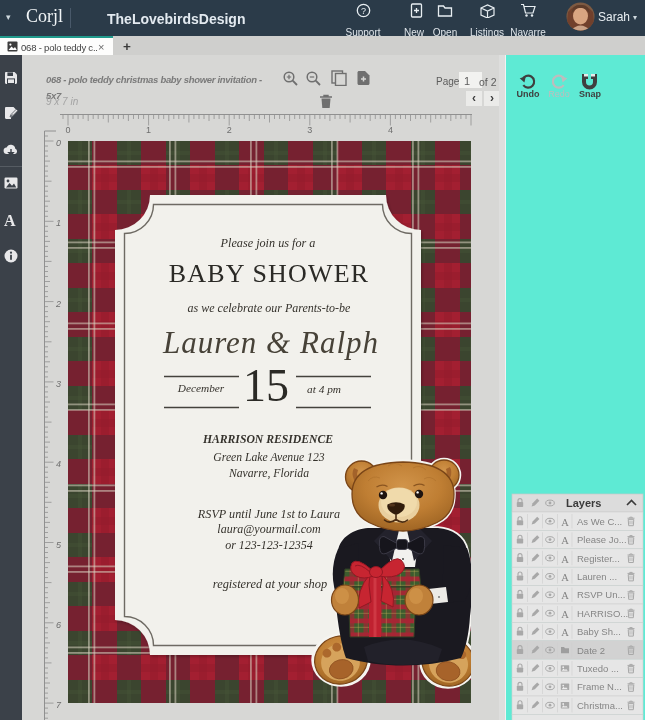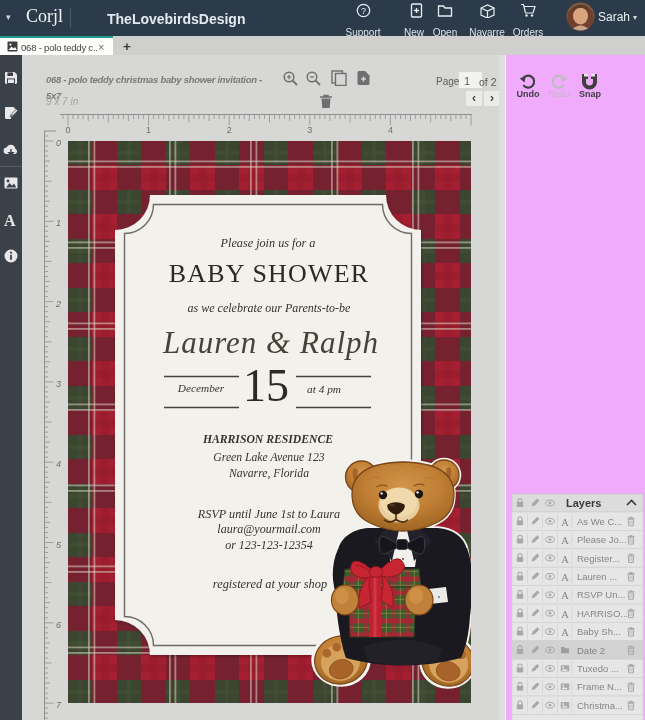--- a/index.html
+++ b/index.html
@@ -2,21 +2,21 @@
 <html><head>
 <meta charset="utf-8">
 <style>
 html,body{margin:0;padding:0;width:645px;height:720px;overflow:hidden;
 font-family:"Liberation Sans",sans-serif;background:#d7d7d5;}
 .abs{position:absolute;}
 #topbar{position:absolute;left:0;top:0;width:645px;height:36px;background:#2b3b49;}
 #tabbar{position:absolute;left:0;top:36px;width:645px;height:19px;background:#cfcfcd;}
 #sidebar{position:absolute;left:0;top:55px;width:22px;height:665px;background:#3b4149;}
 #canvas{position:absolute;left:22px;top:55px;width:483px;height:665px;background:#d7d7d5;}
-#rpanel{position:absolute;left:505px;top:55px;width:140px;height:665px;background:#f0abfc;border-left:1px solid #f2f2f2;}
+#rpanel{position:absolute;left:505px;top:55px;width:140px;height:665px;background:#5eead4;border-left:1px solid #f2f2f2;}
 .tbicon{position:absolute;top:3px;width:40px;text-align:center;color:#e8eef2;}
 .tbicon .lab{font-size:10px;margin-top:5px;color:#dfe5ea;}
 </style>
 </head>
 <body>
 <div id="topbar">
   <div class="abs" style="left:6px;top:12px;color:#cfd8de;font-size:9px;">▾</div>
   <div class="abs" style="left:26px;top:6px;color:#f0f4f6;font-family:'Liberation Serif',serif;font-size:18px;">Corjl</div>
   <div class="abs" style="left:70px;top:8px;width:1px;height:20px;background:#49596a;"></div>
   <div class="abs" style="left:79px;top:11px;color:#e3eaf0;font-size:14px;font-weight:bold;margin-left:28px;">TheLovebirdsDesign</div>
@@ -26,26 +26,26 @@
       </svg><div class="lab">Support</div></div>
   <div class="tbicon" style="left:384px;text-align:right;"><svg width="15" height="15" viewBox="0 0 15 15">
         <rect x="2.5" y="1" width="10" height="13" rx="1" fill="none" stroke="#e8eef2" stroke-width="1.3"></rect>
         <path d="M7.5 5v5M5 7.5h5" stroke="#e8eef2" stroke-width="1.3"></path>
       </svg><div class="lab">New</div></div>
   <div class="tbicon" style="left:425px;"><svg width="16" height="15" viewBox="0 0 16 15">
         <path d="M1.5 3h5l1.5 2h6.5v8h-13z" fill="none" stroke="#e8eef2" stroke-width="1.3"></path>
       </svg><div class="lab">Open</div></div>
   <div class="tbicon" style="left:467px;"><svg width="17" height="15" viewBox="0 0 17 15">
         <path d="M2 5l6.5-3L15 5v7l-6.5 3L2 12z M2 5l6.5 3L15 5 M8.5 8v7" fill="none" stroke="#e8eef2" stroke-width="1.2"></path>
-      </svg><div class="lab">Navarre</div></div>
+      </svg><div class="lab">Listings</div></div>
   <div class="tbicon" style="left:508px;"><svg width="16" height="15" viewBox="0 0 16 15">
         <path d="M1 1.5h2.5l2 8.5h7.5l2-6.5H4" fill="none" stroke="#e8eef2" stroke-width="1.2"></path>
         <circle cx="6.5" cy="12.5" r="1.2" fill="#e8eef2"></circle>
         <circle cx="12" cy="12.5" r="1.2" fill="#e8eef2"></circle>
-      </svg><div class="lab">Orders</div></div>
+      </svg><div class="lab">Navarre</div></div>
   <svg class="abs" style="left:566px;top:2px;" width="29" height="29" viewBox="0 0 29 29">
     <defs>
         <clipPath id="avc">
           <circle cx="14.5" cy="14.5" r="14"></circle>
         </clipPath>
       </defs>
     <g clip-path="url(#avc)">
       <rect width="29" height="29" fill="#7d5a42"></rect>
       <path d="M2 10 Q14 -4 27 10 L29 29 L0 29 Z" fill="#71402c"></path>
       <ellipse cx="14.5" cy="14" rx="7.5" ry="8.5" fill="#d9a581"></ellipse>

